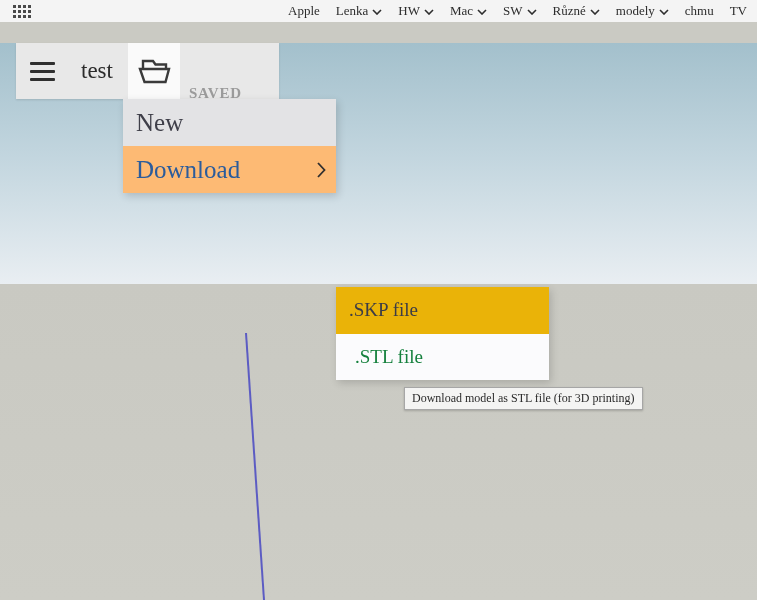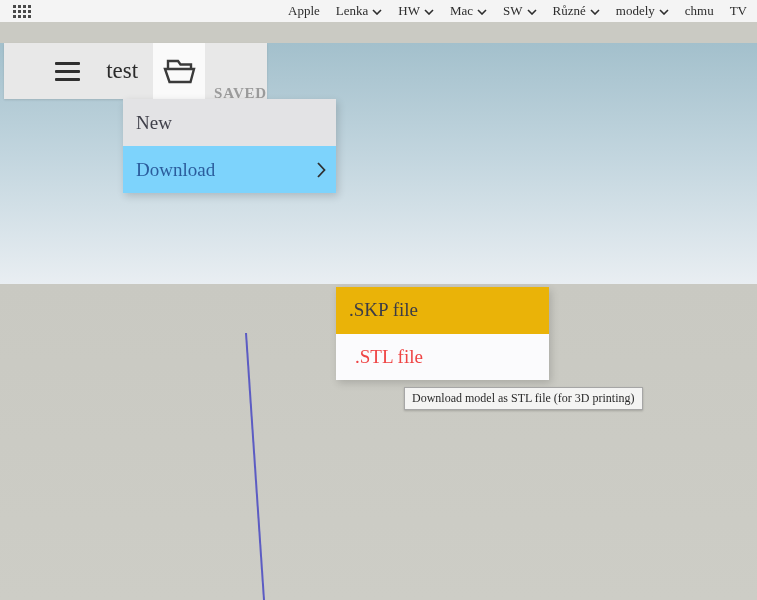--- a/index.html
+++ b/index.html
@@ -37,59 +37,58 @@
     background:linear-gradient(to bottom,#a3c0cc 0%,#c3d6df 48%,#e9eef2 100%);
   }
   .ground {
     position:absolute; left:0; top:241px; width:100%; height:316px;
     background:linear-gradient(to bottom,#c9c9c2,#cdcdc6);
   }
   .axis-svg { position:absolute; left:0; top:0; }
 
   
   .app-header {
-    position:absolute; left:4px; top:0; width:263px; height:56px;
+    position:absolute; left:16px; top:0; width:263px; height:56px;
     background:#e8e8e8; display:flex; align-items:center;
     box-shadow:0 1px 2px rgba(0,0,0,.12);
-    justify-content:flex-end;
   }
   .hamburger { width:25px; margin-left:14px; cursor:pointer; }
   .hamburger span { display:block; height:3px; background:#2f2f2f; border-radius:1px; margin-bottom:5px; }
   .hamburger span:last-child { margin-bottom:0; }
   .doc-title { font-size:23px; color:#2b2b2b; margin-left:26px; cursor:text; }
   .folder-btn {
     width:52px; height:56px; margin-left:15px; background:#fafafa;
     display:flex; align-items:center; justify-content:center; cursor:pointer;
   }
   .save-status {
     margin-left:9px; font-size:15px; font-weight:700; color:#9b9b9b; letter-spacing:.8px;margin-top:44px;
   }
 
   
   .file-menu {
     position:absolute; left:123px; top:56px; width:213px;
     background:#e3e3e5; box-shadow:2px 3px 8px rgba(0,0,0,.16);
   }
   .menu-item {
     height:47px; display:flex; align-items:center; justify-content:space-between;
-    padding:0 10px 0 13px; font-size:19px; color:#3f3f49; cursor:pointer;
-  }
-  .menu-item.active { background:#7dd3fc; color:#2b5c9c; }
+    padding:0 10px 0 13px; font-size:25px; color:#3f3f49; cursor:pointer;
+  }
+  .menu-item.active { background:#fdba74; color:#2b5c9c; }
 
   
   .submenu {
     position:absolute; left:336px; top:244px; width:213px;
     box-shadow:2px 3px 8px rgba(0,0,0,.16);
   }
   .submenu-item {
     height:46.5px; display:flex; align-items:center;
     padding:0 10px 0 13px; font-size:19px; cursor:pointer;
   }
   .submenu-item.plain { background:#eab308; color:#3c3c46; }
-  .submenu-item.hovered { background:#fbfbfd; color:#ef4444;padding-left:19px; }
+  .submenu-item.hovered { background:#fbfbfd; color:#15803d;padding-left:19px; }
 
   
   .tooltip {
     position:absolute; left:404px; top:344px;
     background:#f4f4f3; border:1px solid #a6a6a6;
     padding:3px 7px; font-size:12px; color:#2a2a2a; white-space:nowrap;
     box-shadow:0 1px 2px rgba(0,0,0,.2);
   }
 </style>
 </head>

